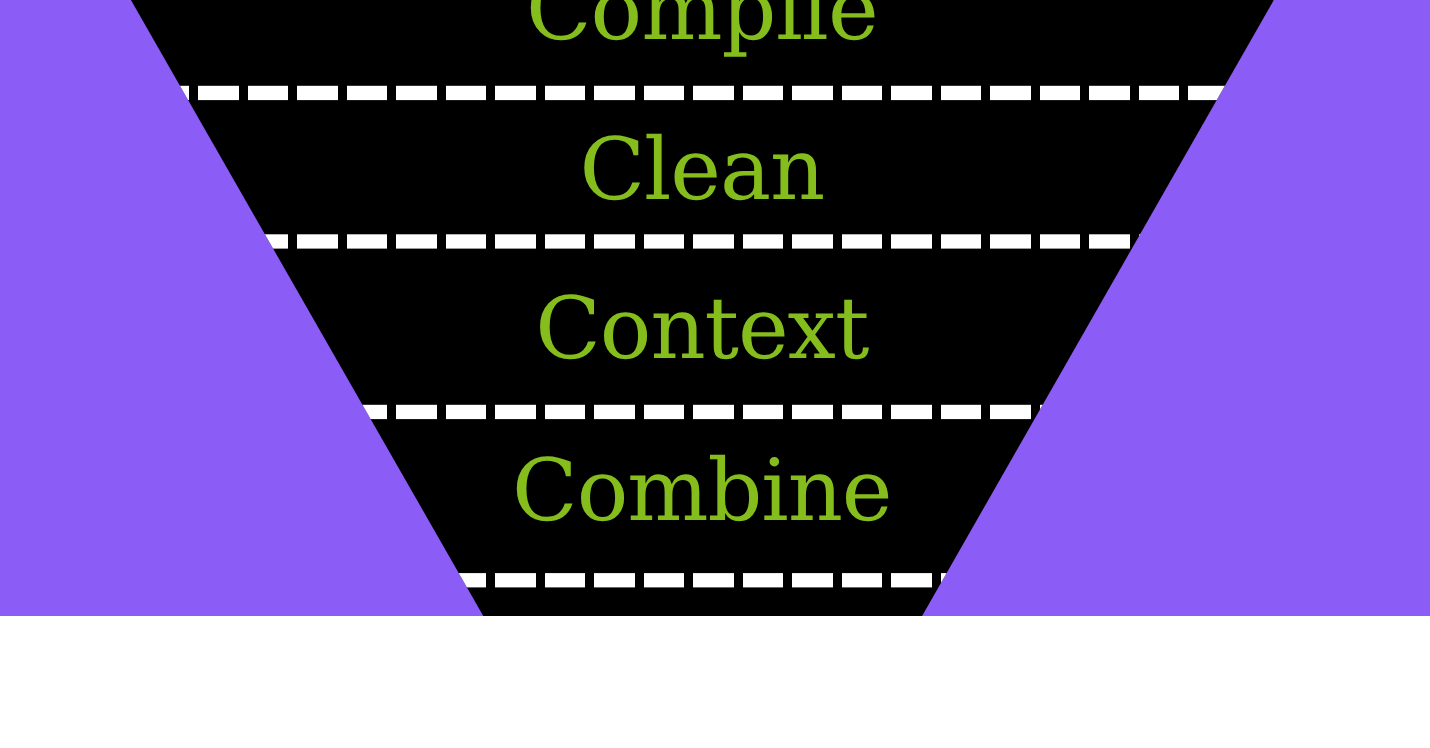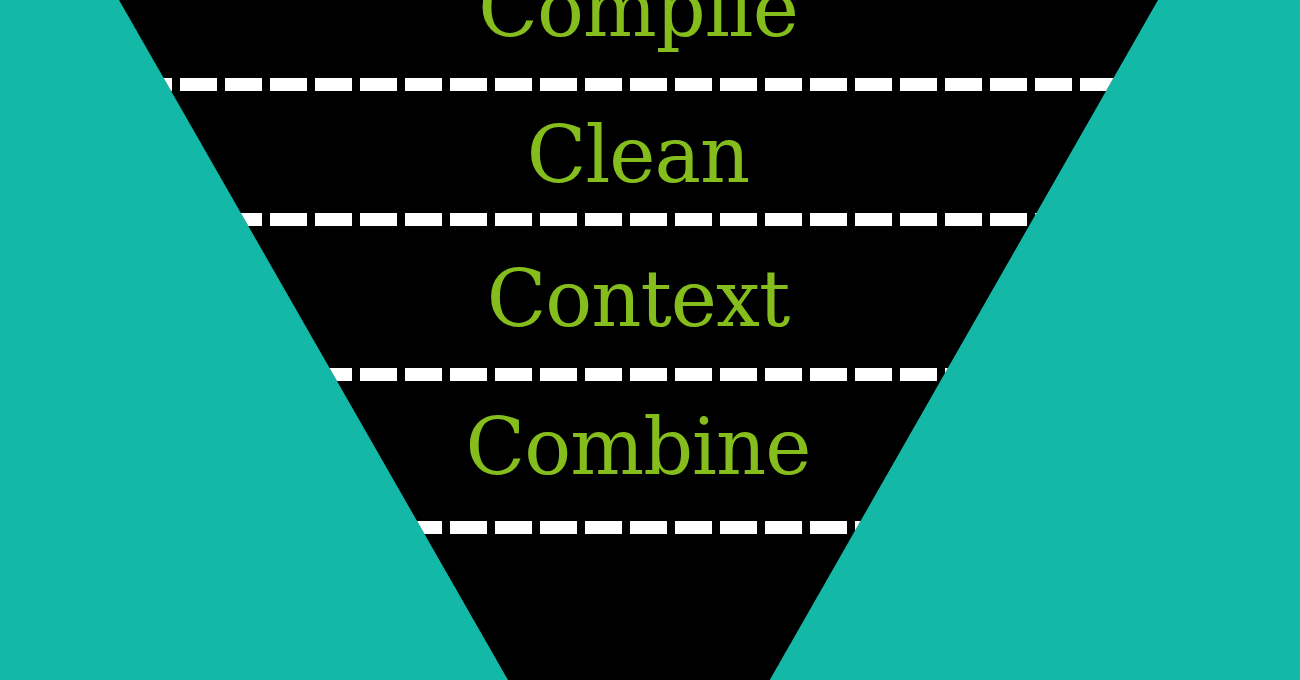--- a/index.html
+++ b/index.html
@@ -3,22 +3,22 @@
 <meta charset="utf-8">
 <style>
   html, body {
     margin: 0;
     padding: 0;
     background: #ffffff;
   }
   .canvas {
     position: relative;
     width: 1300px;
-    height: 680px;
-    background: #14b8a6;
+    height: 560px;
+    background: #8b5cf6;
     overflow: hidden;
     font-family: "DejaVu Serif", serif;
   }
   
   .funnel {
     position: absolute;
     inset: 0;
     background: #000000;
     clip-path: polygon(119px 0px, 1158px 0px, 639px 909px);
   }

